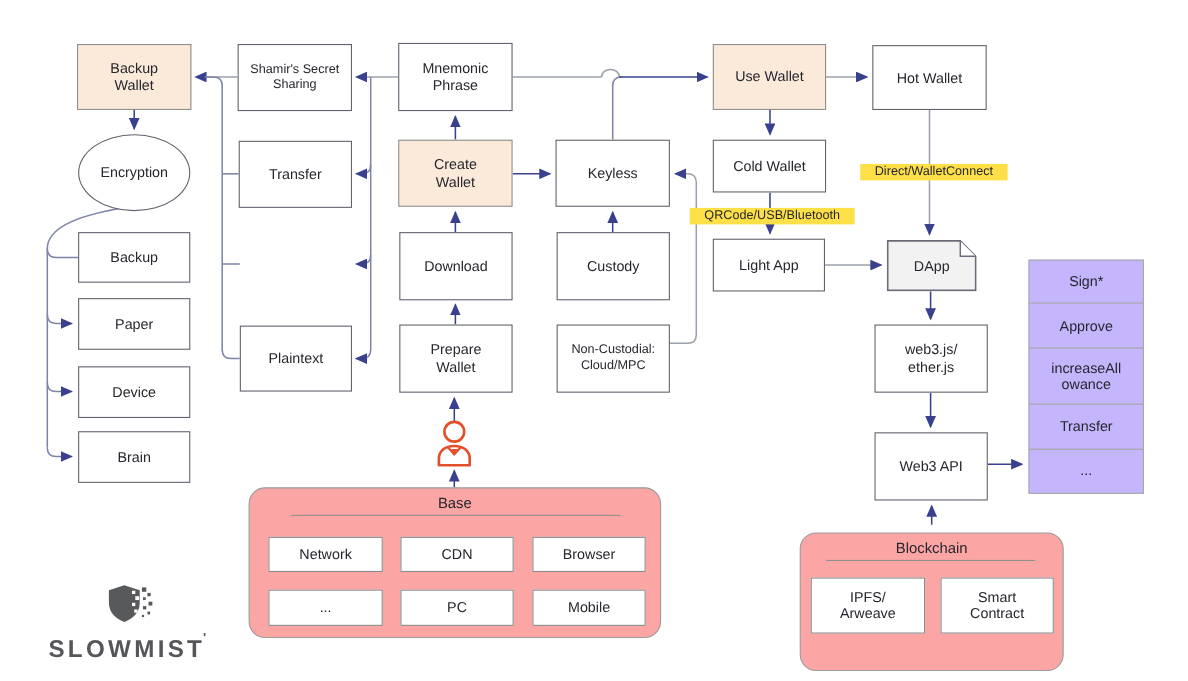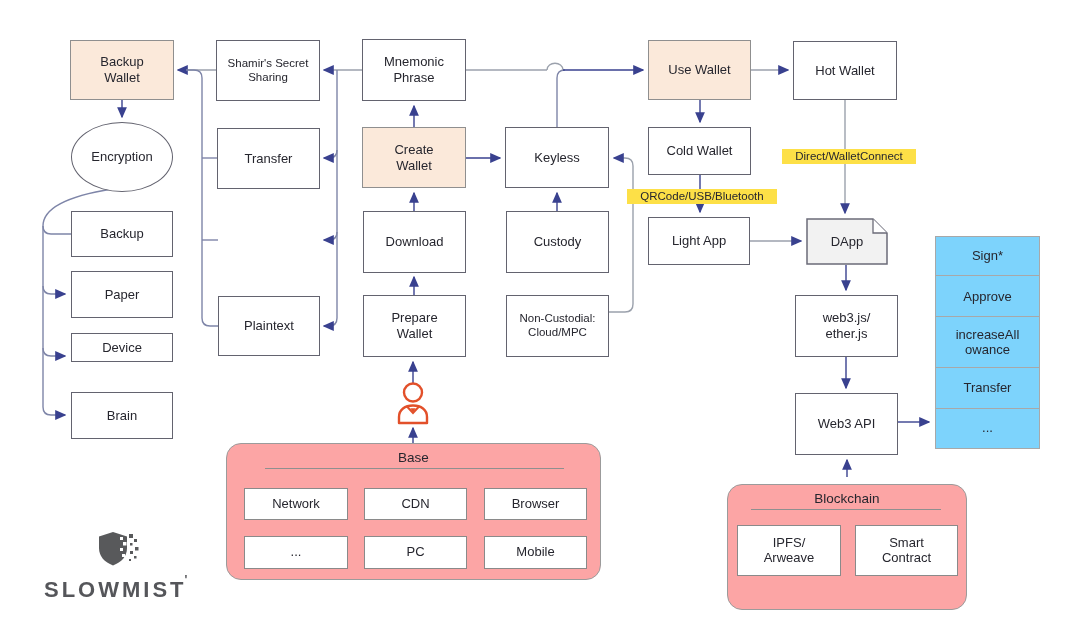--- a/index.html
+++ b/index.html
@@ -14,21 +14,21 @@
   .sm{font-size:11.5px;}
   .lbl{position:absolute;background:#fde047;font-size:11.5px;line-height:1.1;
        text-align:center;padding:1px 2px;white-space:nowrap;}
   .grp{position:absolute;border:1.3px solid #9b9b9b;border-radius:15px;background:#fca5a5;box-sizing:border-box;}
   .grp-title{text-align:center;font-size:13.5px;padding-top:6px;}
   .grp-line{border-top:1.2px solid #8f8f8f;height:0;margin-top:3px;}
   .ibox{position:absolute;border:1.3px solid #8a8a8a;background:#fff;display:flex;
         align-items:center;justify-content:center;text-align:center;font-size:13px;
         white-space:pre-line;line-height:1.15;box-sizing:border-box;}
   .apilist{position:absolute;left:935px;top:237px;width:105px;}
-  .cell{border:1.3px solid #a8a8a8;margin-top:-1.3px;background:#7dd3fc;display:flex;
+  .cell{border:1.3px solid #a8a8a8;margin-top:-1.3px;background:#c4b5fd;display:flex;
         align-items:center;justify-content:center;text-align:center;font-size:13px;
         white-space:pre-line;line-height:1.2;box-sizing:border-box;}
   .dapp-wrap{position:absolute;left:806px;top:218px;width:82px;height:47px;}
   .dapp-label{position:absolute;left:0;top:0;width:100%;height:100%;display:flex;
         align-items:center;justify-content:center;font-size:13px;}
   .logo{position:absolute;left:44px;top:529px;display:flex;align-items:center;gap:6px;flex-direction:column;}
   .logo-text{font-size:22px;font-weight:700;letter-spacing:3px;color:#55565a;}
   .logo-tick{font-size:12px;font-weight:700;color:#55565a;vertical-align:top;position:relative;top:-4px;left:-2px;}
   .person{position:absolute;left:396px;top:381px;}
 </style>
@@ -124,21 +124,21 @@
 
   <div class="node" style="left:71px;top:271px;width:102px;height:47px">Paper</div>
   <div class="node" style="left:218px;top:296px;width:102px;height:60px">Plaintext</div>
   <div class="node" style="left:363px;top:295px;width:103px;height:62px">Prepare
 Wallet</div>
   <div class="node sm" style="left:506px;top:295px;width:103px;height:62px">Non-Custodial:
 Cloud/MPC</div>
   <div class="node" style="left:795px;top:295px;width:103px;height:62px">web3.js/
 ether.js</div>
 
-  <div class="node" style="left:71px;top:333px;width:102px;height:29px">Device</div>
+  <div class="node" style="left:71px;top:333px;width:102px;height:47px">Device</div>
   <div class="node" style="left:71px;top:392px;width:102px;height:47px">Brain</div>
   <div class="node" style="left:795px;top:393px;width:103px;height:62px">Web3 API</div>
 
   <div class="apilist">
     <div class="cell" style="height:41px">Sign*</div>
     <div class="cell" style="height:42px">Approve</div>
     <div class="cell" style="height:52px">increaseAll
 owance</div>
     <div class="cell" style="height:42px">Transfer</div>
     <div class="cell" style="height:41px">...</div>

